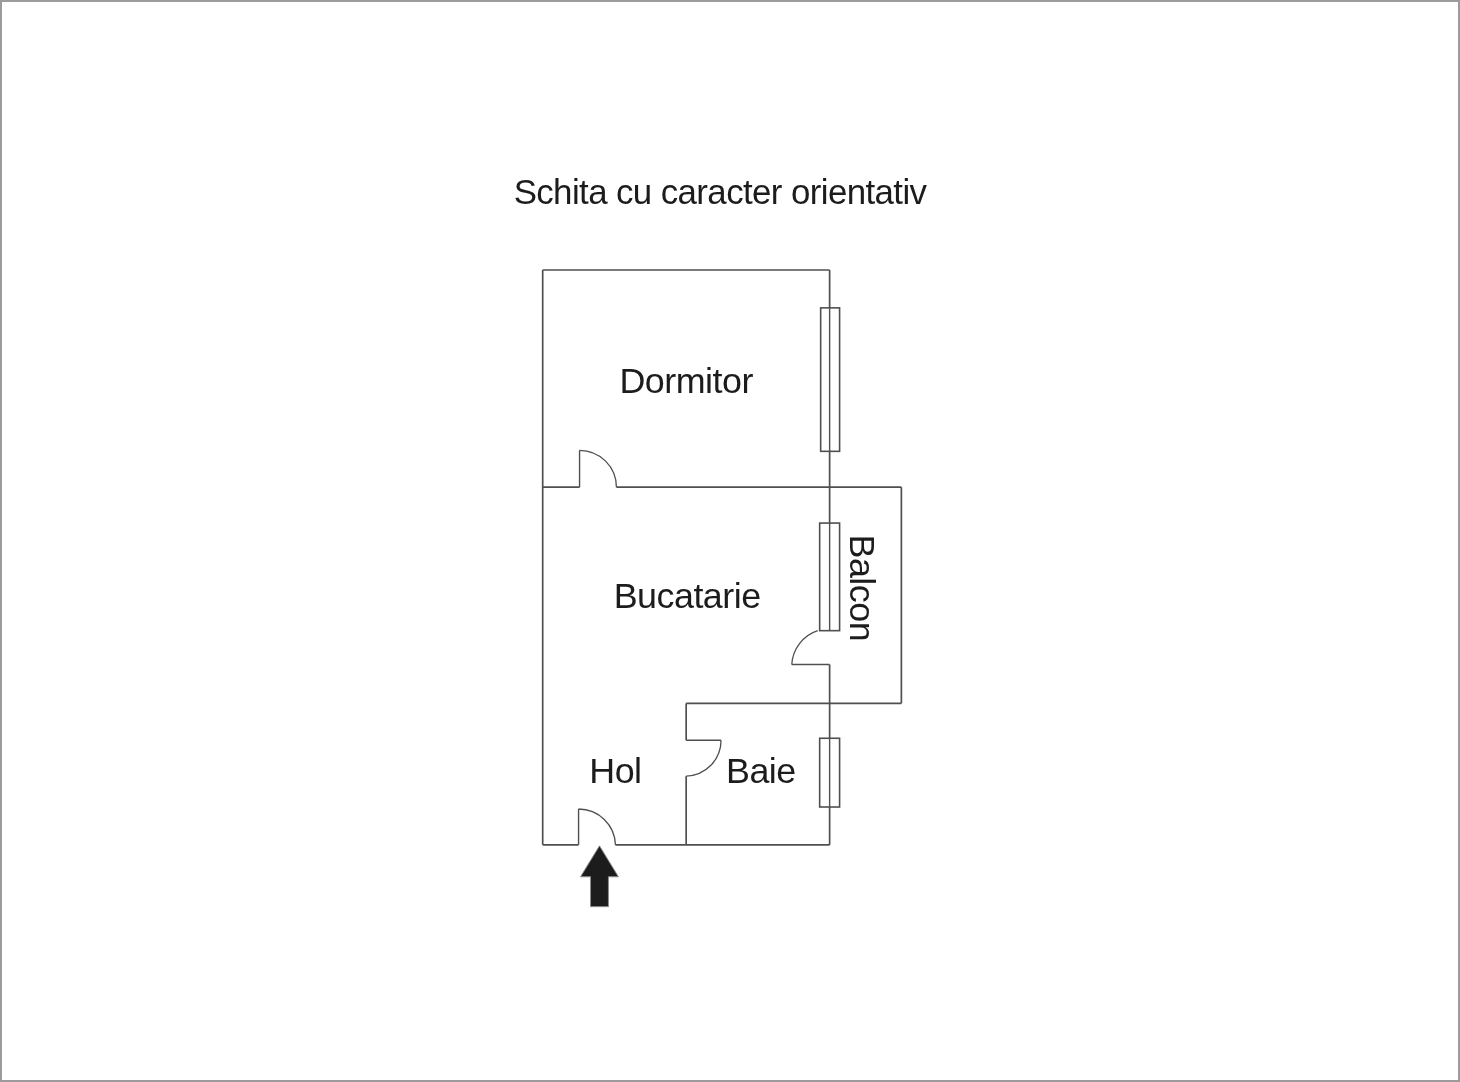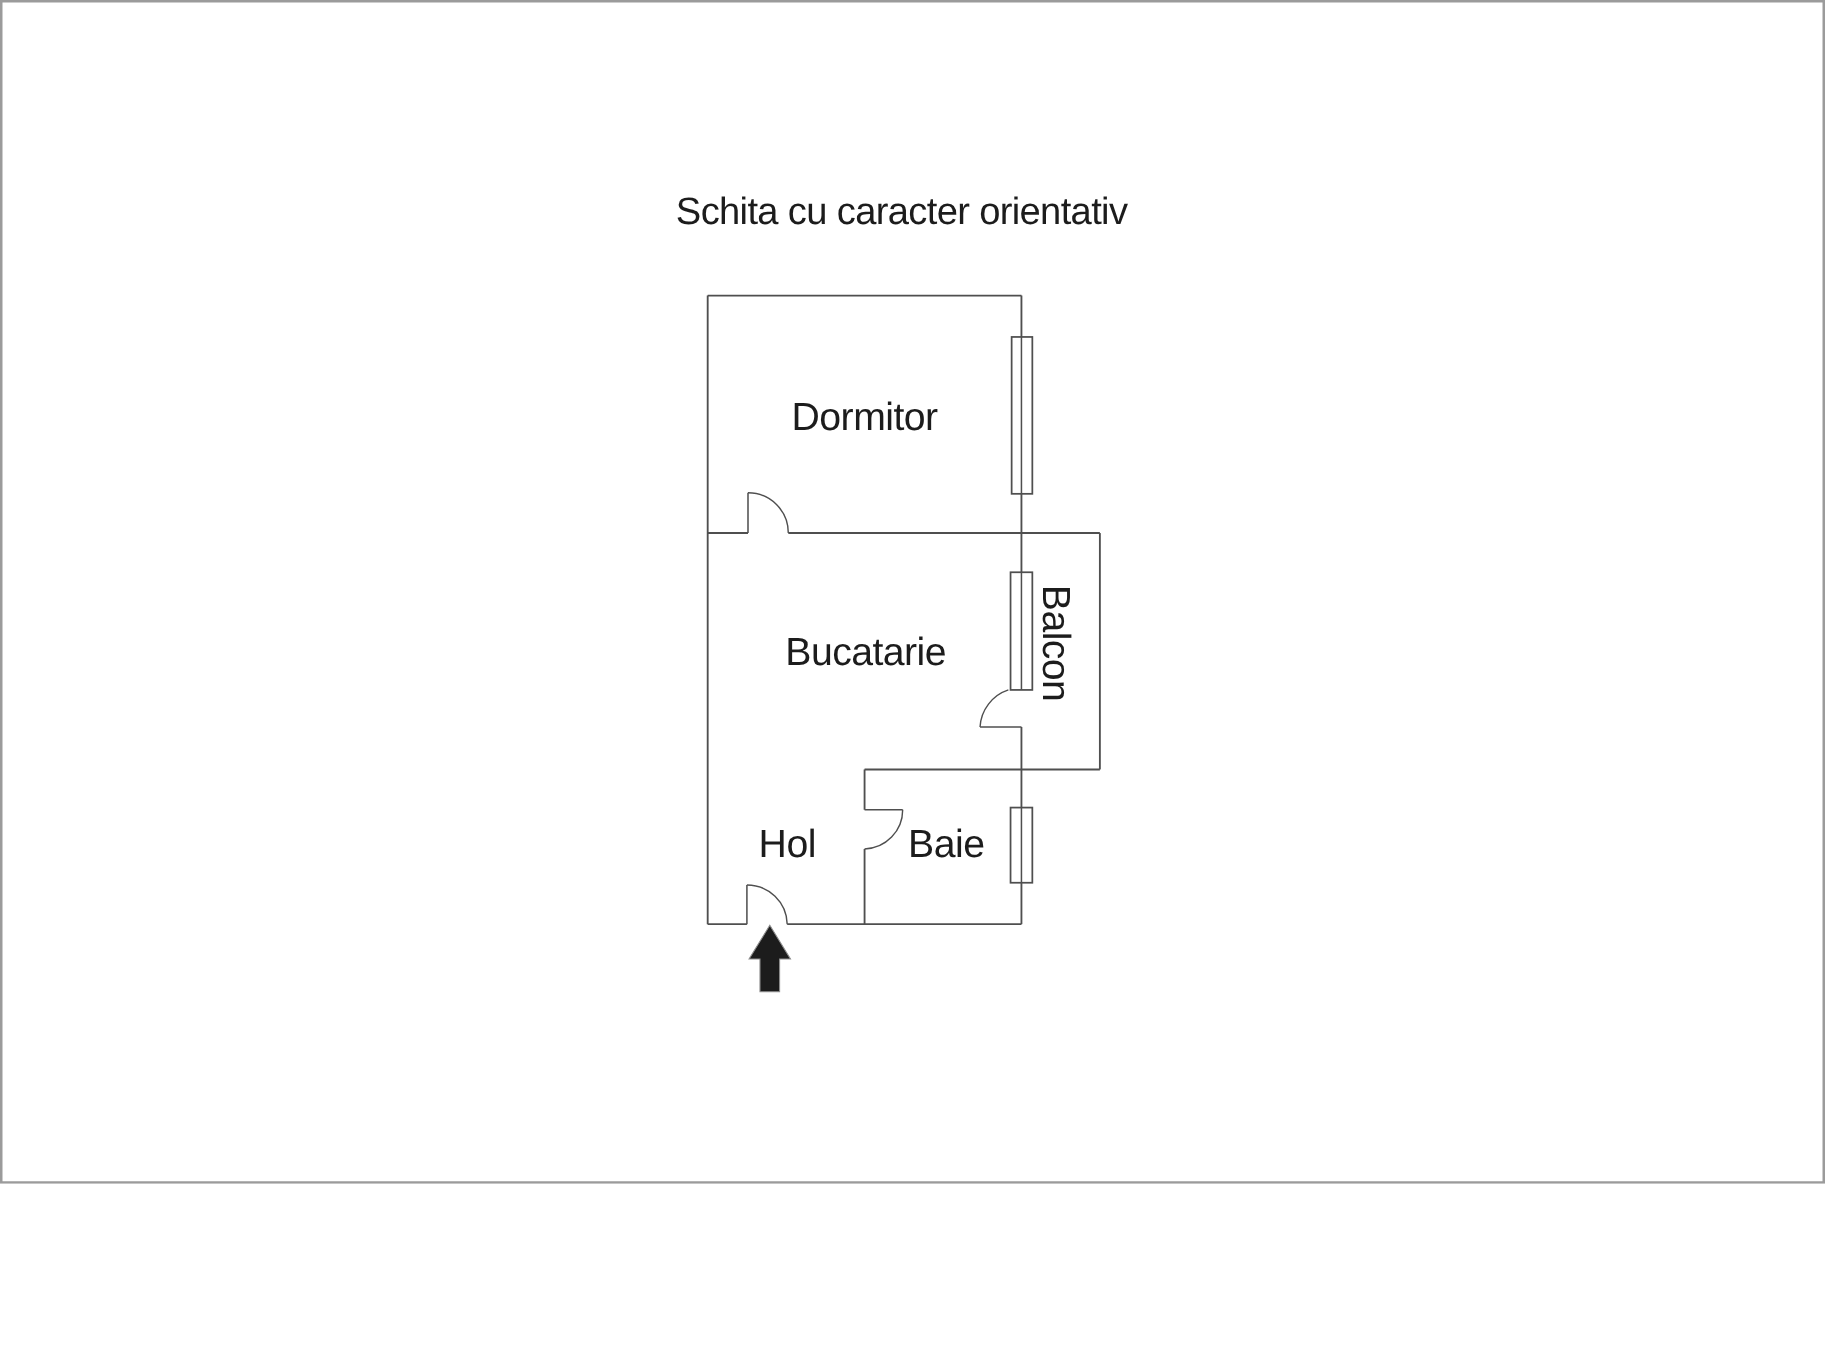--- a/index.html
+++ b/index.html
@@ -5,21 +5,21 @@
   :root{
     --line:#4f4f4f;
     --text:#1c1c1c;
     --arrow:#1c1c1c;
     --page-border:#9b9b9b;
     --background:#ffffff;
   }
   html,body{margin:0;padding:0;background:#fff;}
   .page{
     position:relative;
-    width:1460px;height:947px;
+    width:1460px;height:1082px;
     background:var(--background);
     border:2px solid var(--page-border);
     box-sizing:border-box;
     overflow:hidden;
     font-family:"Liberation Sans", sans-serif;
   }
   svg{position:absolute;left:0;top:0;width:100%;height:100%;}
   .wall{stroke:var(--line);stroke-width:1.7;fill:none;}
   .thin{stroke:var(--line);stroke-width:1.4;fill:none;}
   .window{fill:#ffffff;stroke:var(--line);stroke-width:1.6;}

